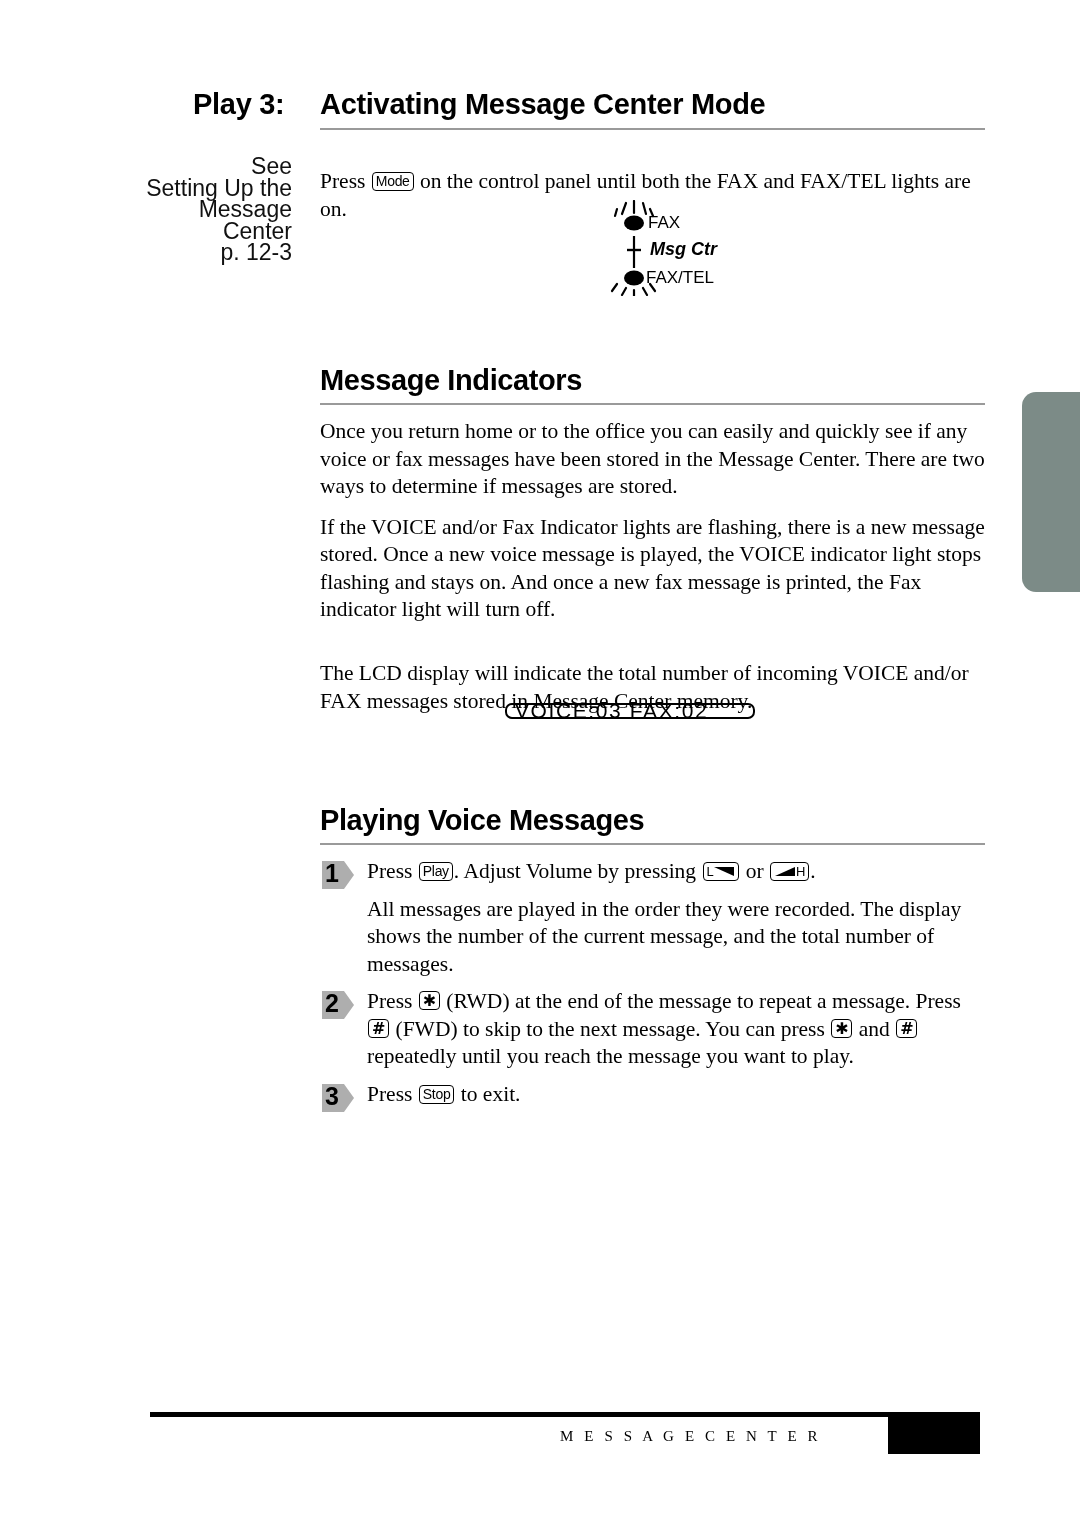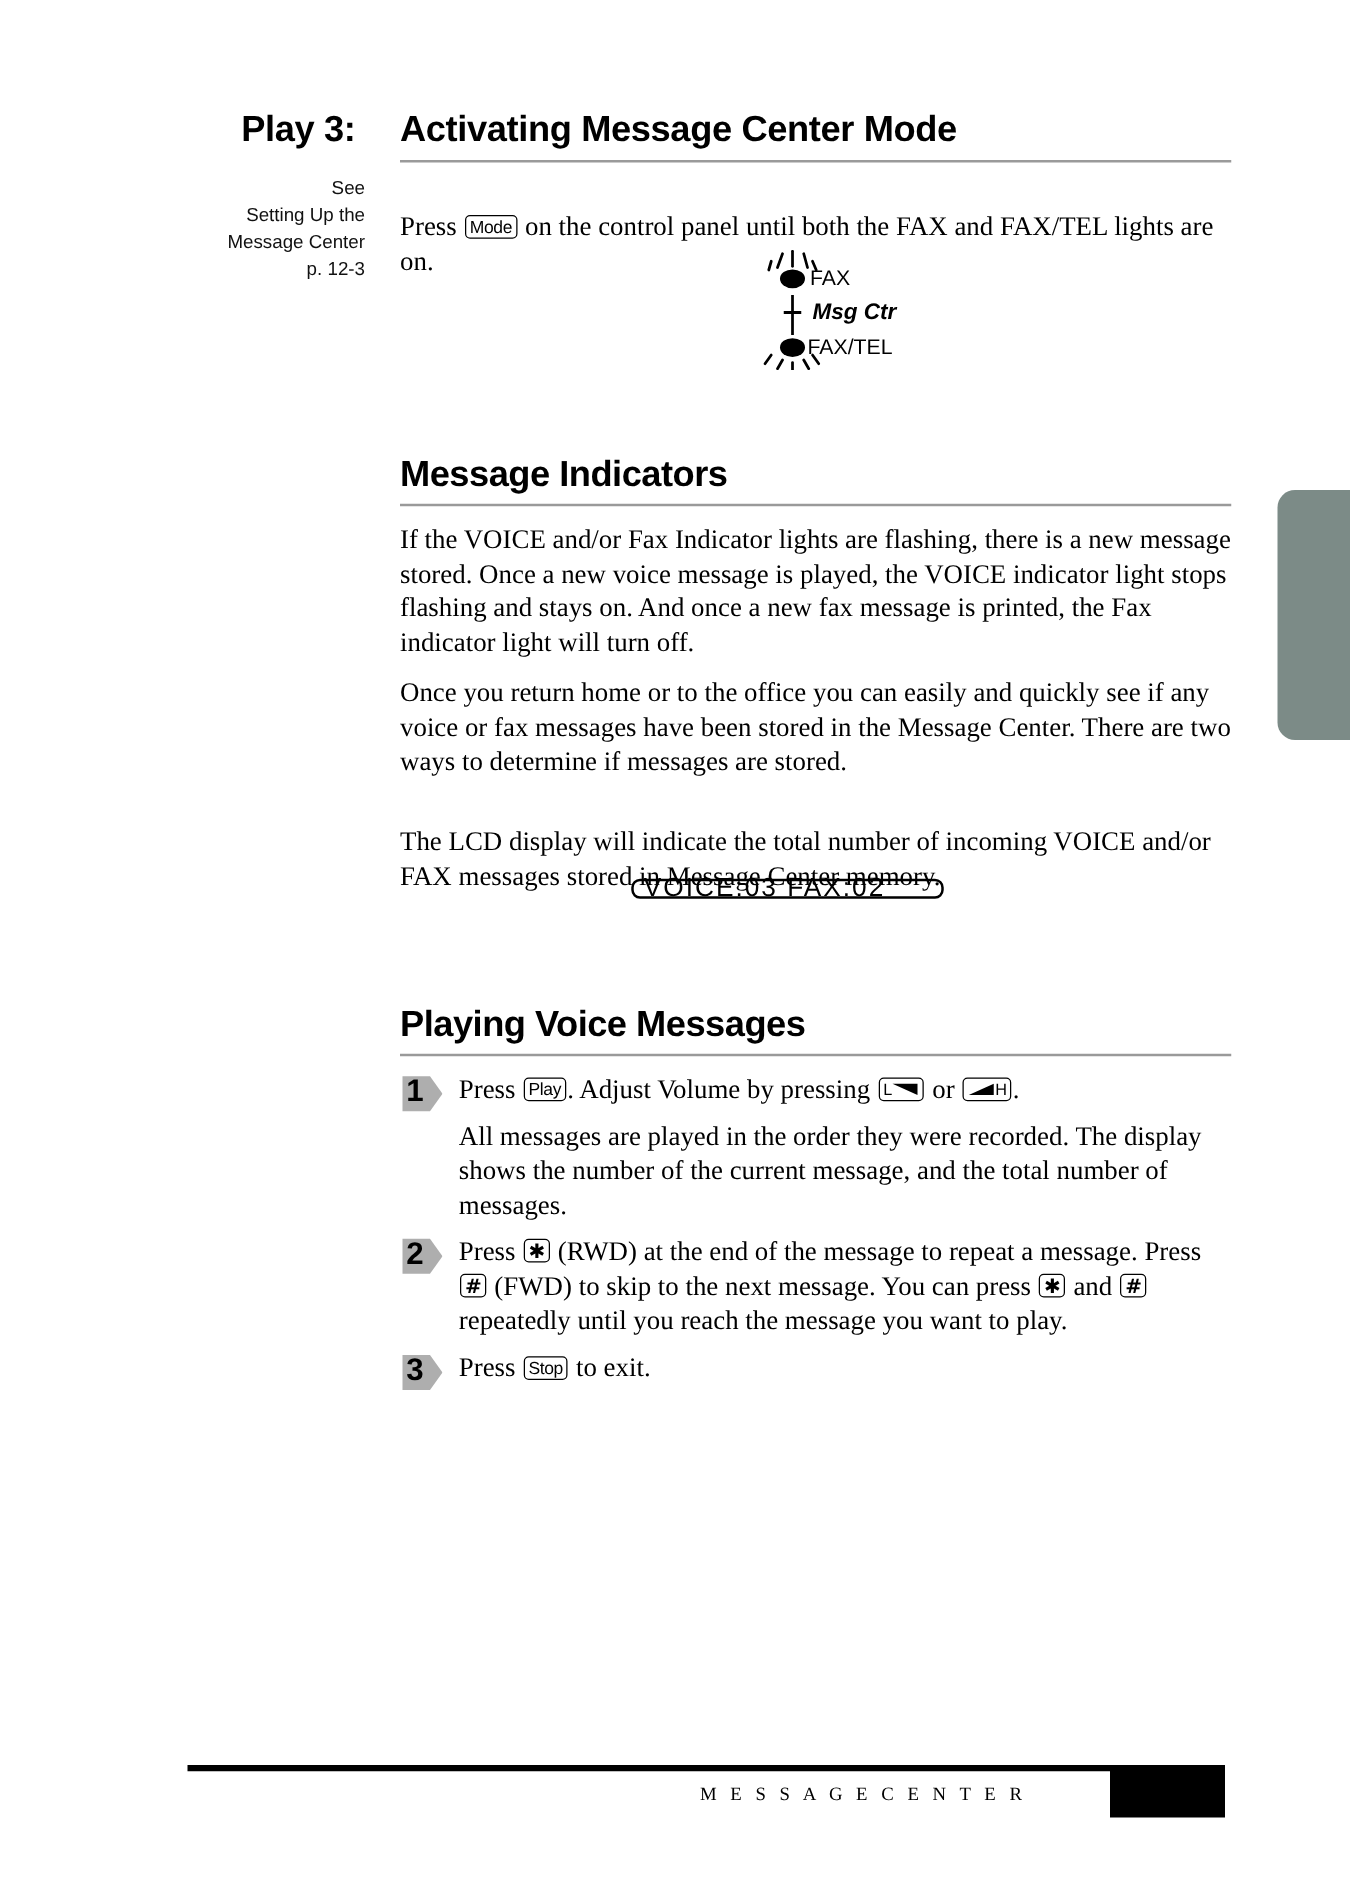--- a/index.html
+++ b/index.html
@@ -64,25 +64,25 @@
     top: 40px;
     width: 665px;
     height: 2px;
     background: #9a9a9a;
   }
 
   
   .margin-note {
     position: absolute;
     left: 130px;
-    top: 140px;
+    top: 156px;
     width: 162px;
     text-align: right;
     font-family: "Liberation Sans Narrow", "Liberation Sans", sans-serif;
-    font-size: 15px;
+    font-size: 23px;
     line-height: 21.5px;
     color: #111;
   }
 
   
   .col { position: absolute; left: 320px; width: 668px; margin-top: 28px; }
 
   p.body {
     margin: 0 0 13px 0;
     font-size: 21.5px;
@@ -310,22 +310,22 @@
       </g>
     </svg>
     <div class="led-name" style="left:48px; top:13px;">FAX</div>
     <div class="led-name msgctr" style="left:50px; top:39px;">Msg Ctr</div>
     <div class="led-name" style="left:46px; top:68px;">FAX/TEL</div>
   </div>
 
   <div class="col" style="top:336px;">
     <h2 class="sec-head">Message Indicators</h2>
     <div class="sec-rule"></div>
+    <p class="body">Once you return home or to the office you can easily and quickly see if any voice or fax messages have been stored in the Message Center. There are two ways to determine if messages are stored.</p>
     <p class="body">If the VOICE and/or Fax Indicator lights are flashing, there is a new message stored. Once a new voice message is played, the VOICE indicator light stops flashing and stays on. And once a new fax message is printed, the Fax indicator light will turn off.</p>
-    <p class="body">Once you return home or to the office you can easily and quickly see if any voice or fax messages have been stored in the Message Center. There are two ways to determine if messages are stored.</p>
   </div>
 
 
   <div class="col" style="top:632px;">
     <p class="body">The LCD display will indicate the total number of incoming VOICE and/or FAX messages stored in Message Center memory.</p>
   </div>
 
   <div class="lcd">
     <span class="lcd-text">VOICE:03 FAX:02</span>
   </div>

